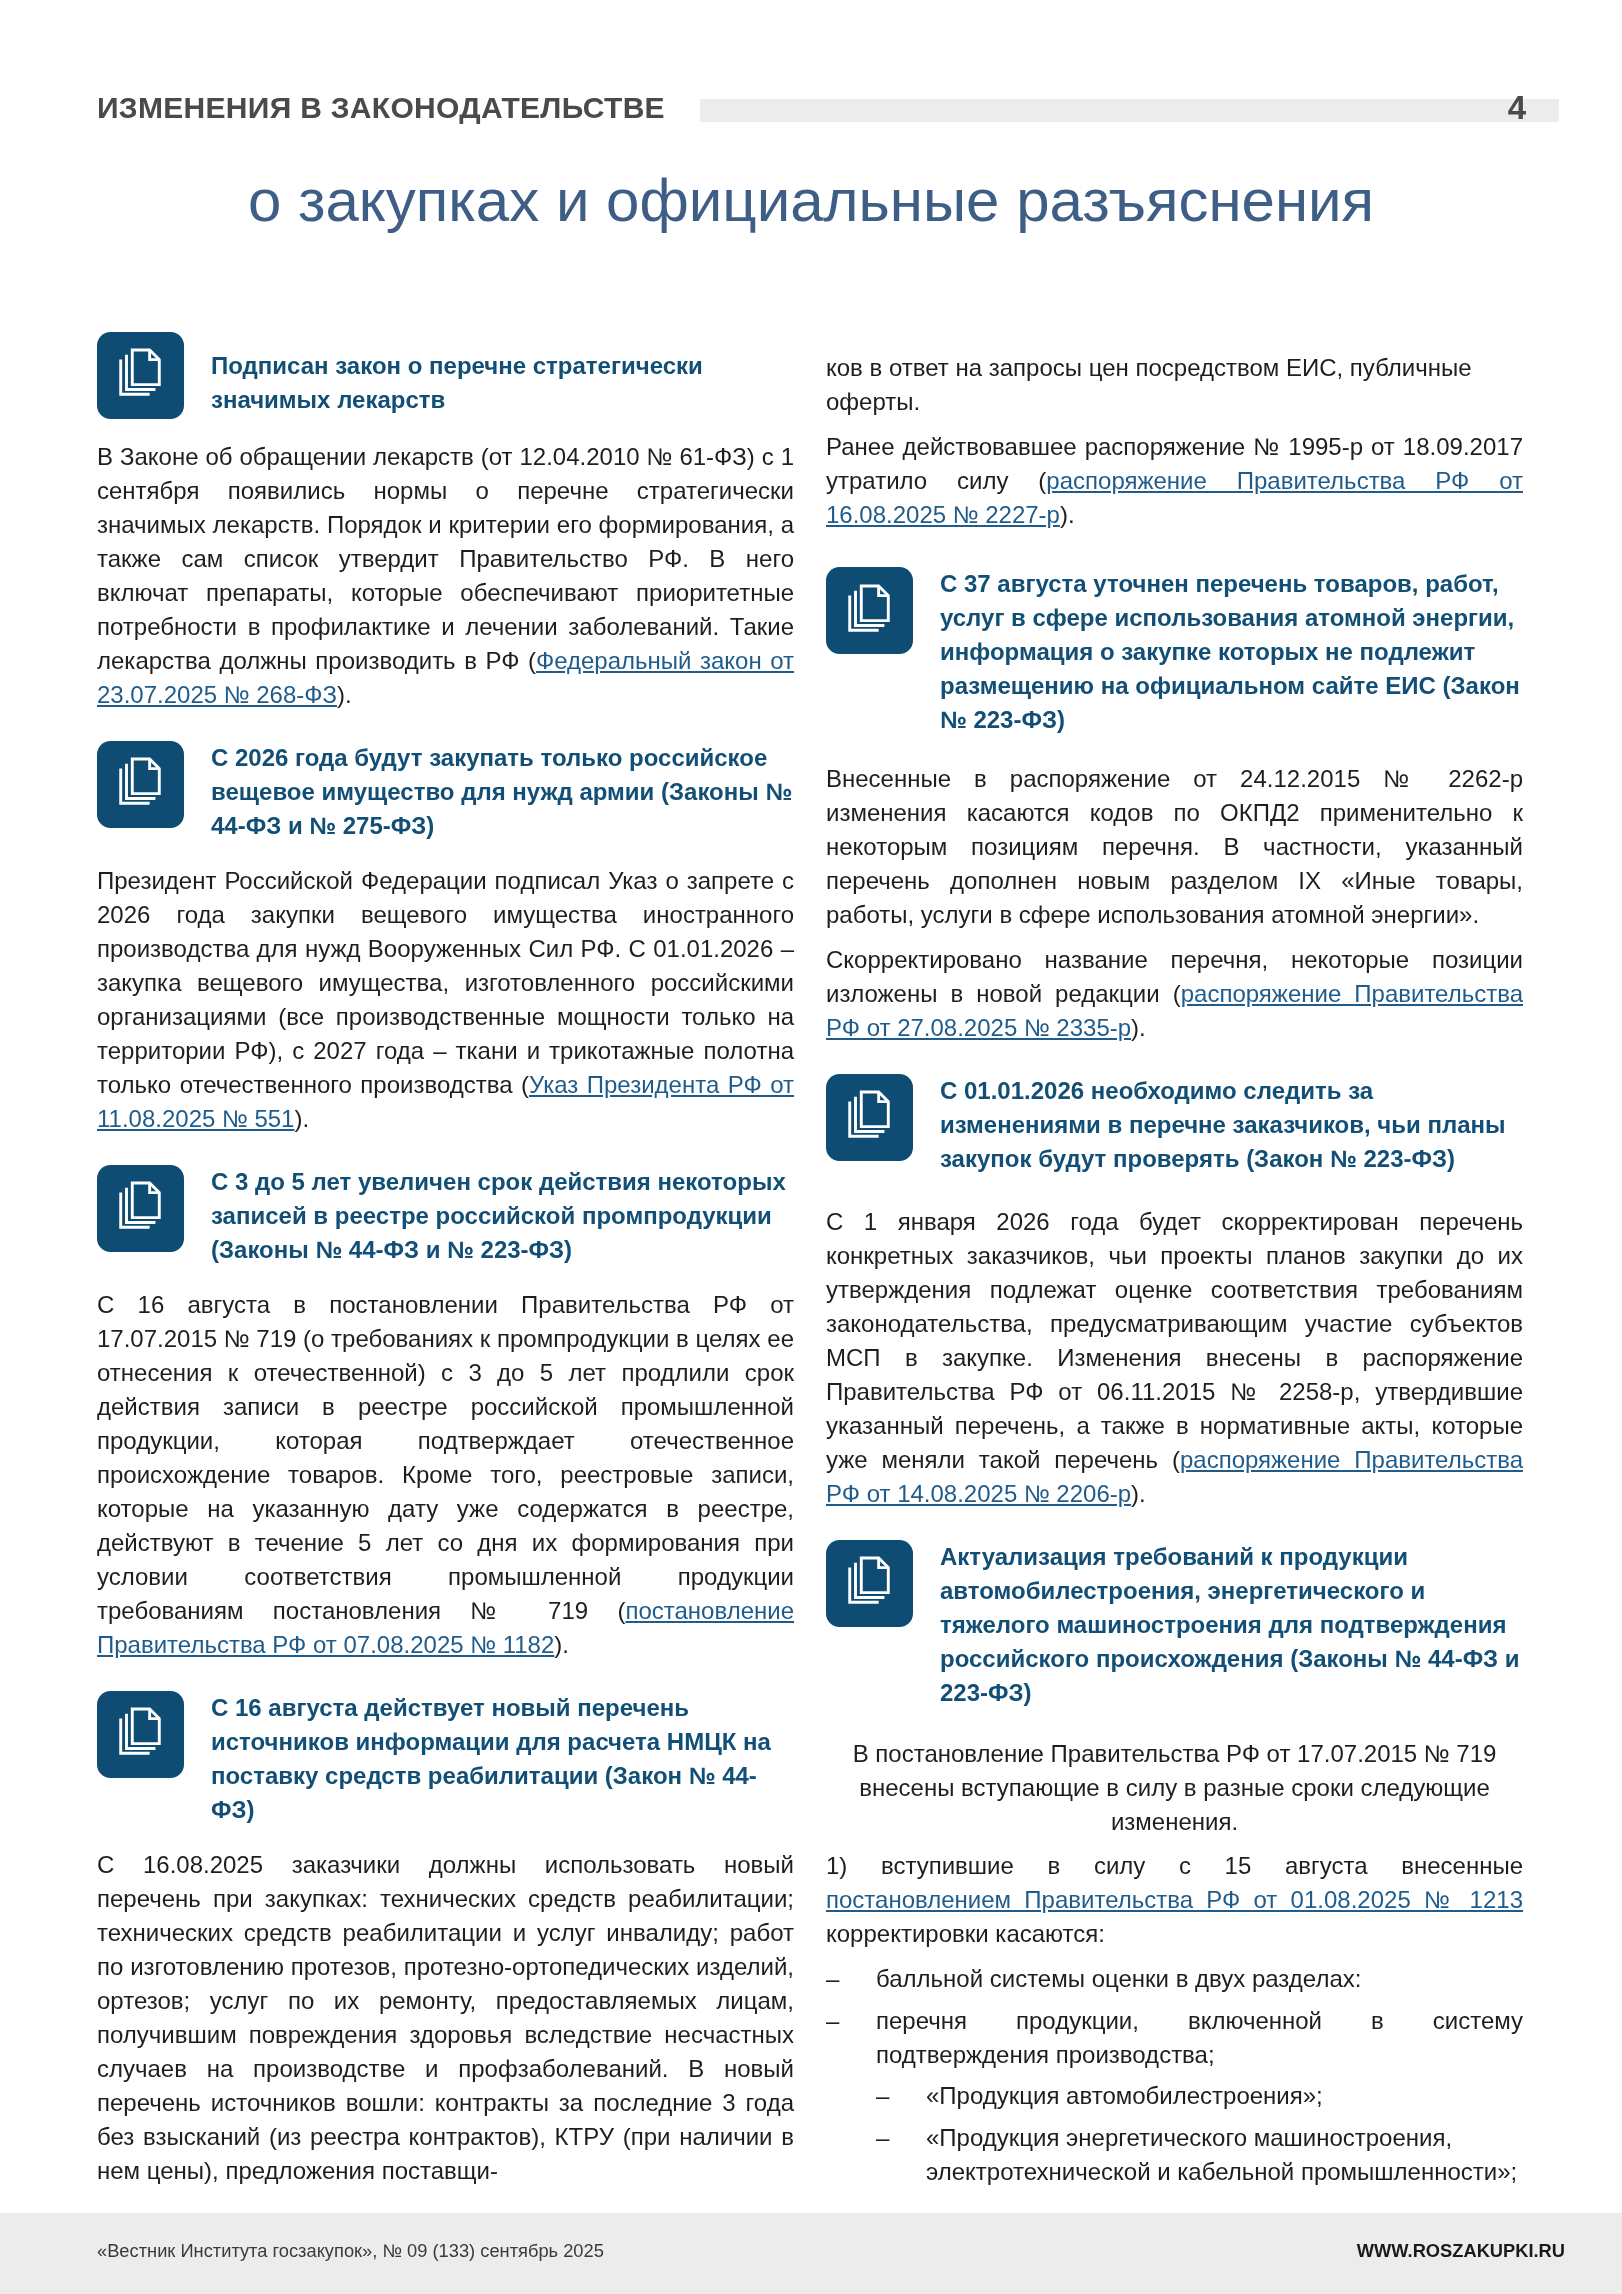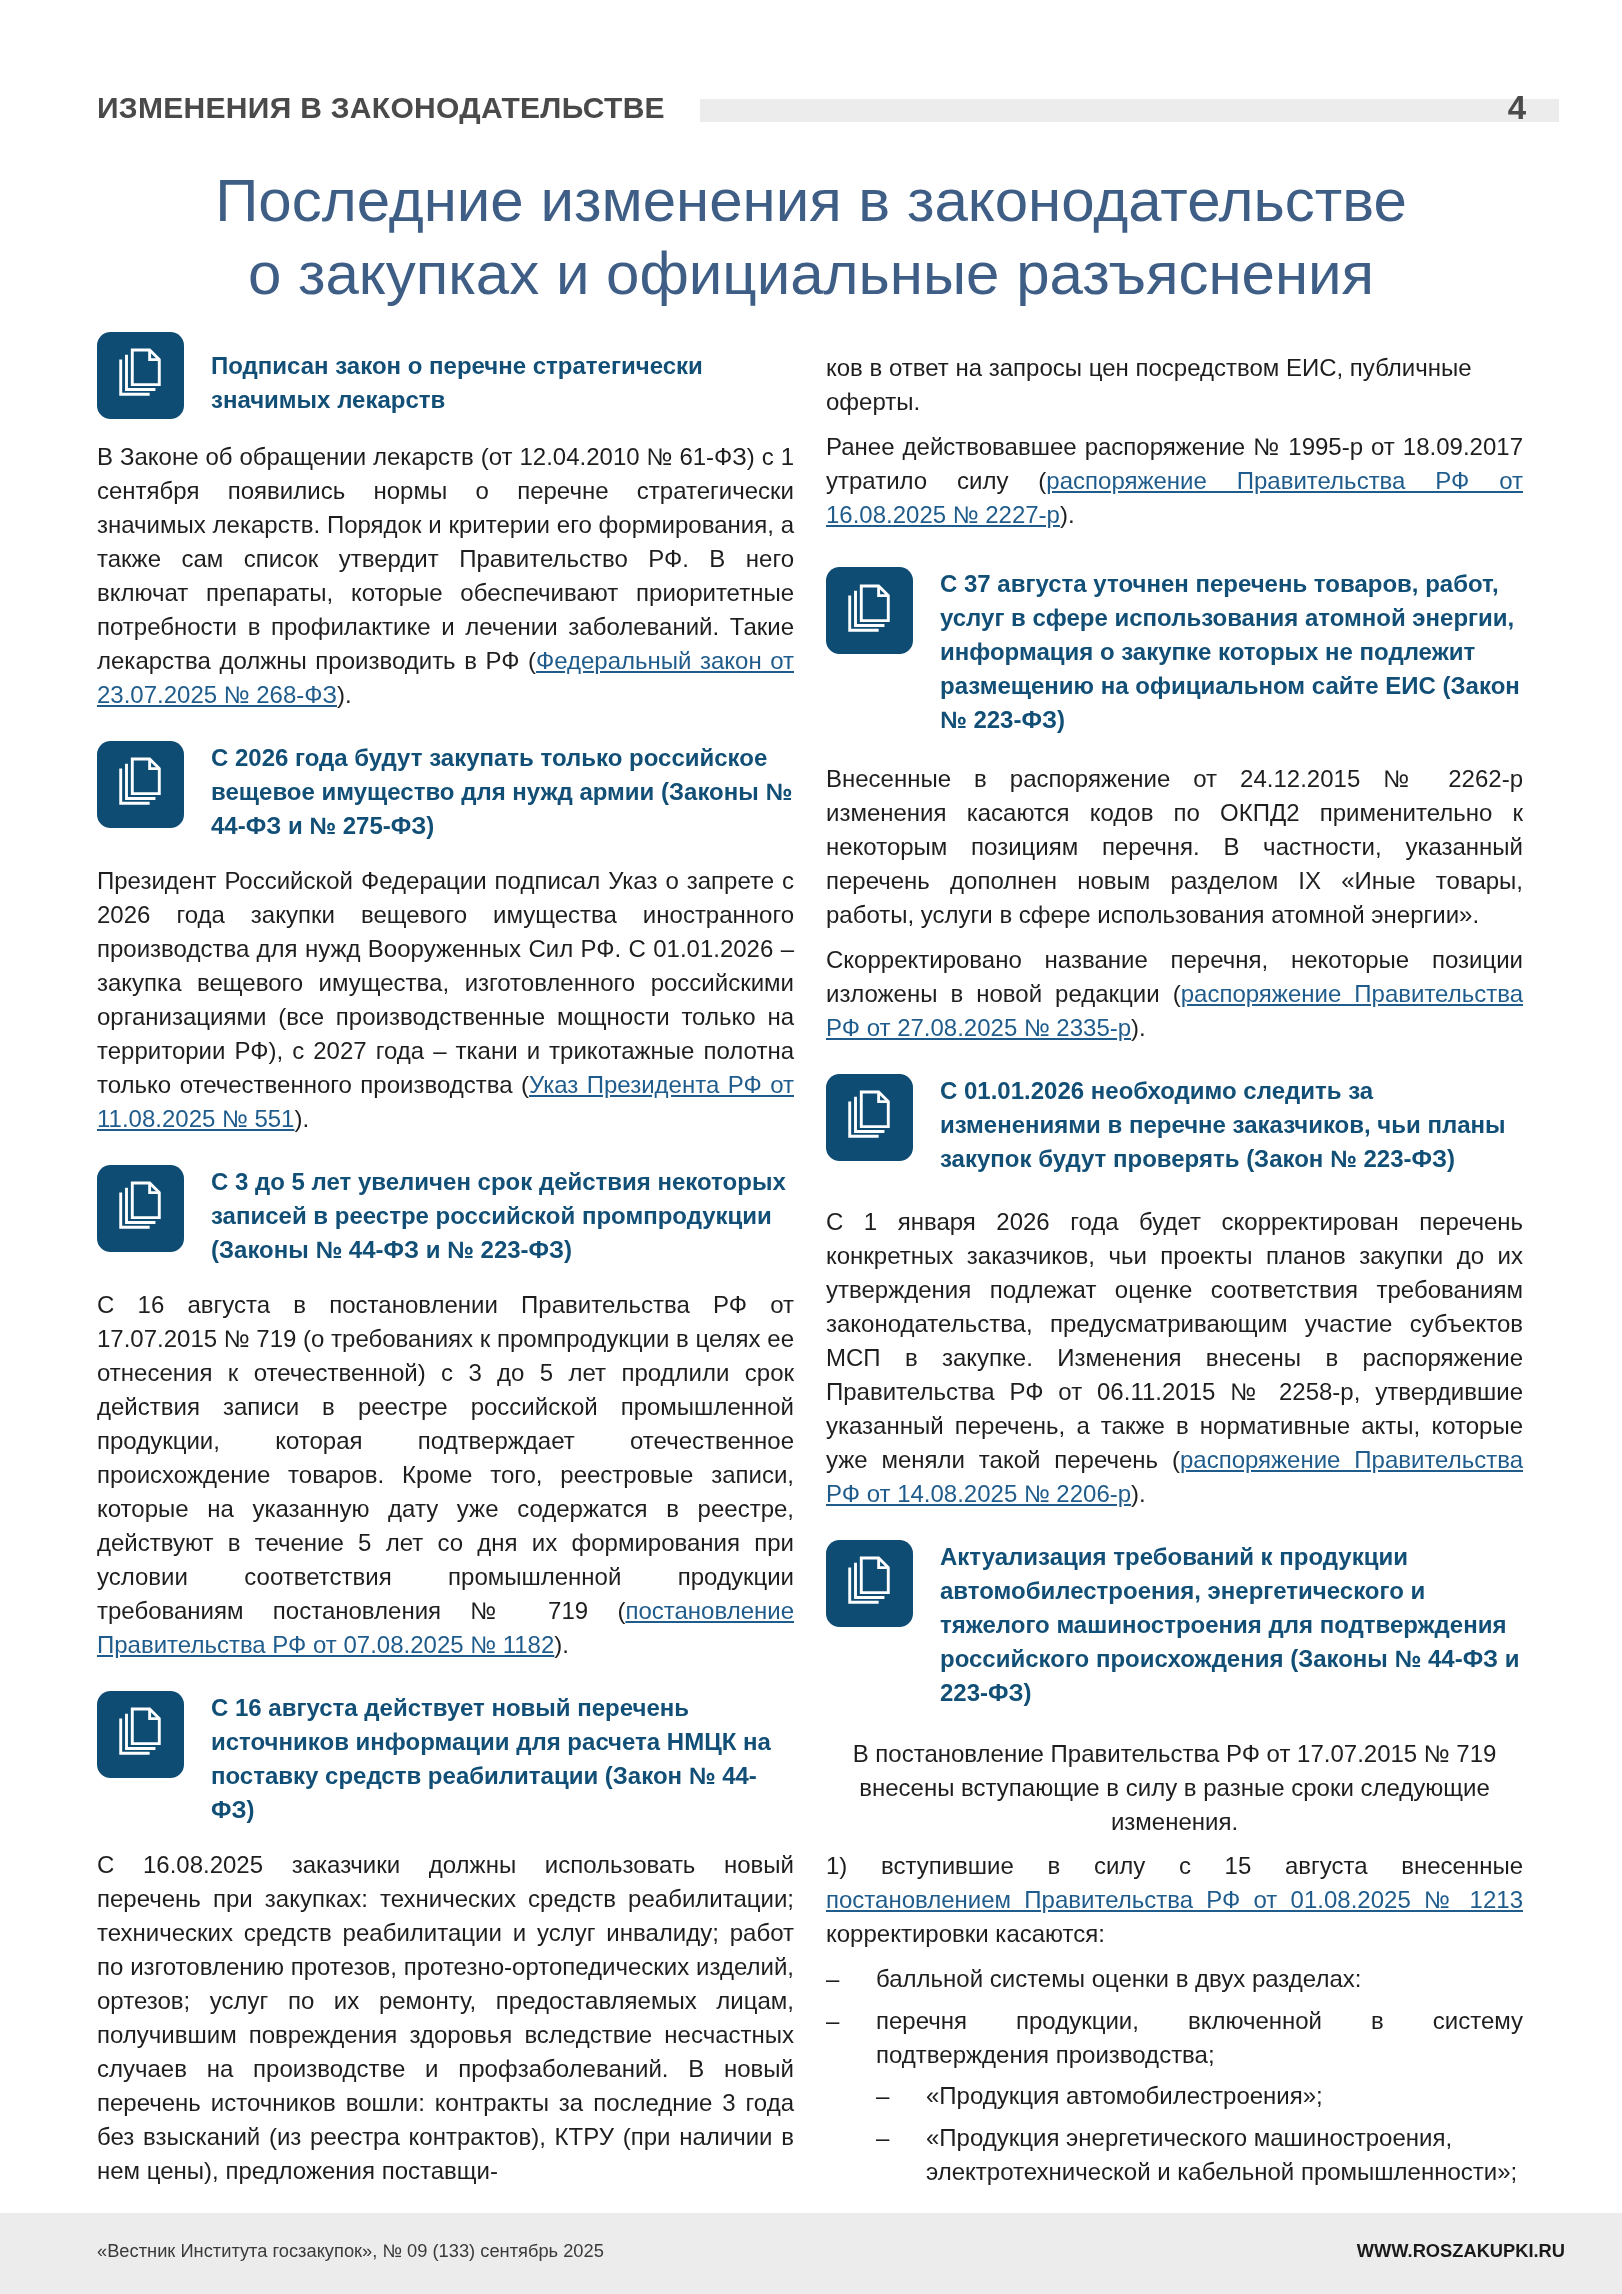--- a/index.html
+++ b/index.html
@@ -35,21 +35,20 @@
 </head>
 <body>
 
 <div class="header">
   <span class="section">ИЗМЕНЕНИЯ В ЗАКОНОДАТЕЛЬСТВЕ</span>
   <span class="bar"></span>
   <span class="pagenum">4</span>
 </div>
 
 <div class="title">
-  <div>Последние изменения в законодательстве</div>
   <div>о закупках и официальные разъяснения</div>
 </div>
 
 <div class="col left">
 
   <div class="item">
     <div class="item-head">
       <span class="ico">
           <svg width="54" height="54" viewBox="0 0 56 56">
             <path d="M8 12v36h30" fill="none" stroke="#fff" stroke-width="3"></path>

